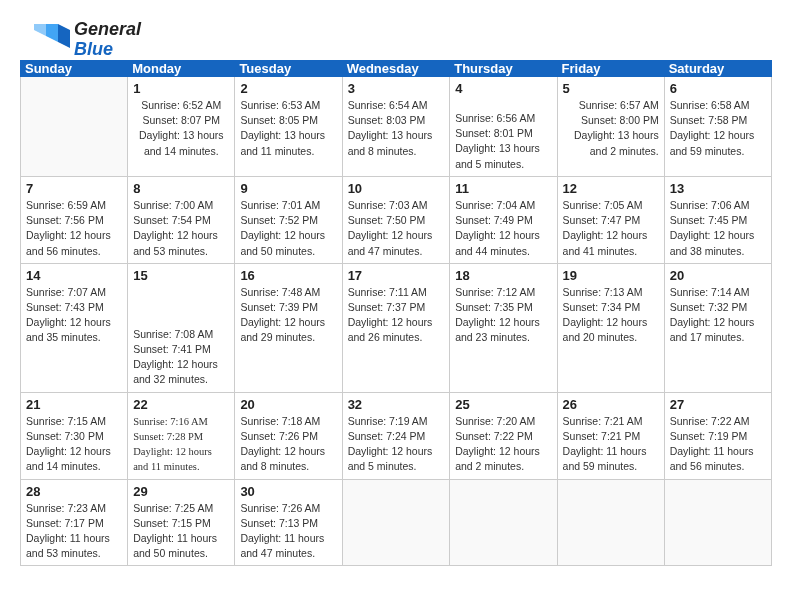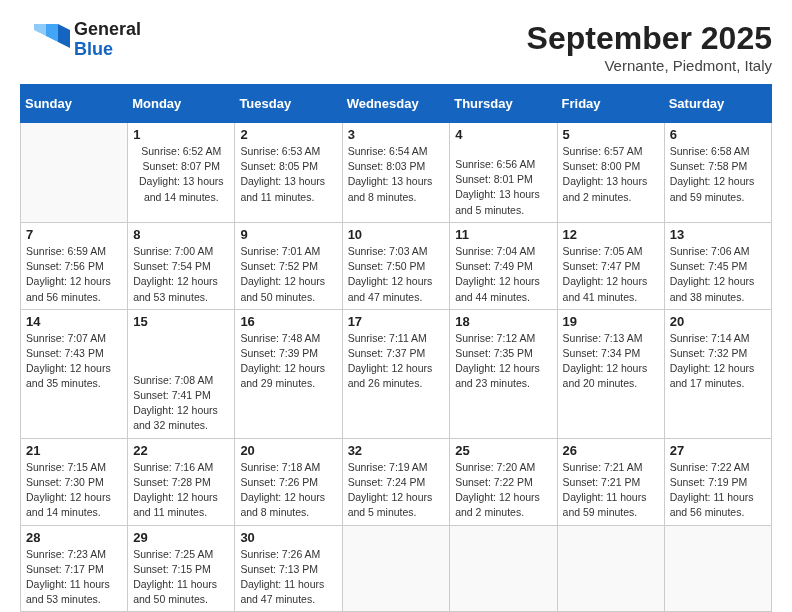--- a/index.html
+++ b/index.html
@@ -7,21 +7,21 @@
       font-family: Arial, sans-serif;
       background: #fff;
       width: 792px;
       min-height: 612px;
       padding: 20px;
     }
     .header {
       display: flex;
       justify-content: space-between;
       align-items: flex-start;
-      margin-bottom: 10px;
+      font-style: italic;
     }
     .title-block {
       text-align: right;
     }
     .month-title {
       font-size: 32px;
       font-weight: bold;
       color: #222;
     }
     .location {
@@ -29,21 +29,21 @@
       color: #444;
     }
     .calendar {
       width: 100%;
       border-collapse: collapse;
       font-size: 11px;
     }
     .calendar th {
       background: #1565C0;
       color: #fff;
-      padding: 11px 4px;
+      padding: 0 4px;
       text-align: left;
       font-size: 13px;
       font-weight: bold;
       border: 1px solid #1565C0;
     }
     .calendar td {
       border: 1px solid #ccc;
       vertical-align: top;
       padding: 4px 5px;
       width: 108px;
@@ -100,24 +100,20 @@
       <rect x="0" y="0" width="50" height="40" fill="none"></rect>
 
       <polygon points="38,4 50,10 50,28 38,22" fill="#1565C0"></polygon>
       <polygon points="38,4 38,22 26,16 26,4" fill="#42A5F5"></polygon>
       <polygon points="26,4 26,16 14,10 14,4" fill="#90CAF9"></polygon>
     </svg>
     <div class="logo-label">
       <span class="logo-general">General</span>
       <span class="logo-blue-text">Blue</span>
     </div>
-  </div>
-  <div class="title-block">
-    <div class="month-title">September 2025</div>
-    <div class="location">Vernante, Piedmont, Italy</div>
   </div>
 </div>
 
 <table class="calendar">
   <thead>
     <tr>
     <th>Sunday</th>
         <th>Monday</th>
         <th>Tuesday</th>
         <th>Wednesday</th>
@@ -152,21 +148,21 @@
         </td>
         <td>
           <span class="day-num">4</span>
           <div class="day-info" style="white-space: pre-line; margin-top: 15px;">Sunrise: 6:56 AM
 Sunset: 8:01 PM
 Daylight: 13 hours
 and 5 minutes.</div>
         </td>
         <td>
           <span class="day-num">5</span>
-          <div class="day-info" style="white-space: pre-line;">Sunrise: 6:57 AM
+          <div class="day-info" style="white-space: pre-line; text-align: right;">Sunrise: 6:57 AM
 Sunset: 8:00 PM
 Daylight: 13 hours
 and 2 minutes.</div>
         </td>
         <td>
           <span class="day-num">6</span>
           <div class="day-info" style="white-space: pre-line;">Sunrise: 6:58 AM
 Sunset: 7:58 PM
 Daylight: 12 hours
 and 59 minutes.</div>
@@ -277,21 +273,21 @@
       <tr>
         <td>
           <span class="day-num">21</span>
           <div class="day-info" style="white-space: pre-line;">Sunrise: 7:15 AM
 Sunset: 7:30 PM
 Daylight: 12 hours
 and 14 minutes.</div>
         </td>
         <td>
           <span class="day-num">22</span>
-          <div class="day-info" style="white-space: pre-line;">Sunrise: 7:16 AM
+          <div class="day-info" style="white-space: pre-line; font-family: Liberation Serif, serif;">Sunrise: 7:16 AM
 Sunset: 7:28 PM
 Daylight: 12 hours
 and 11 minutes.</div>
         </td>
         <td>
           <span class="day-num">20</span>
           <div class="day-info" style="white-space: pre-line;">Sunrise: 7:18 AM
 Sunset: 7:26 PM
 Daylight: 12 hours
 and 8 minutes.</div>

